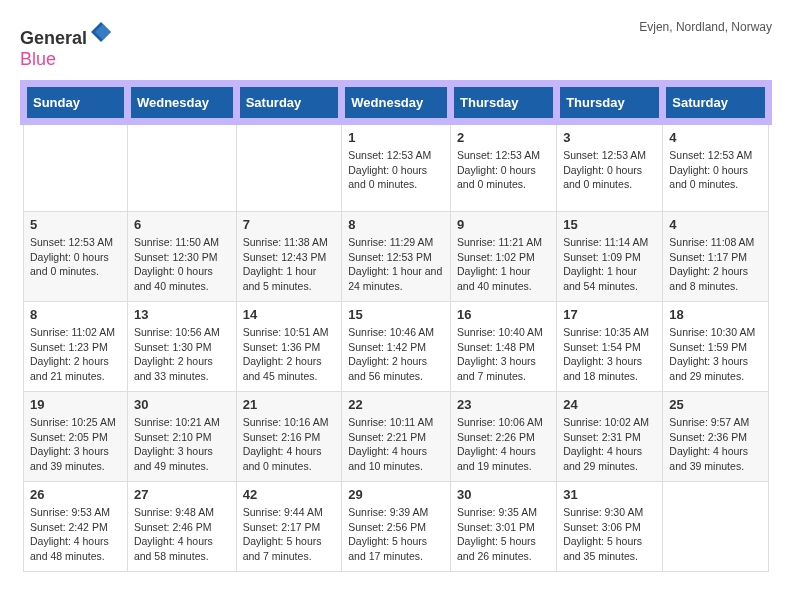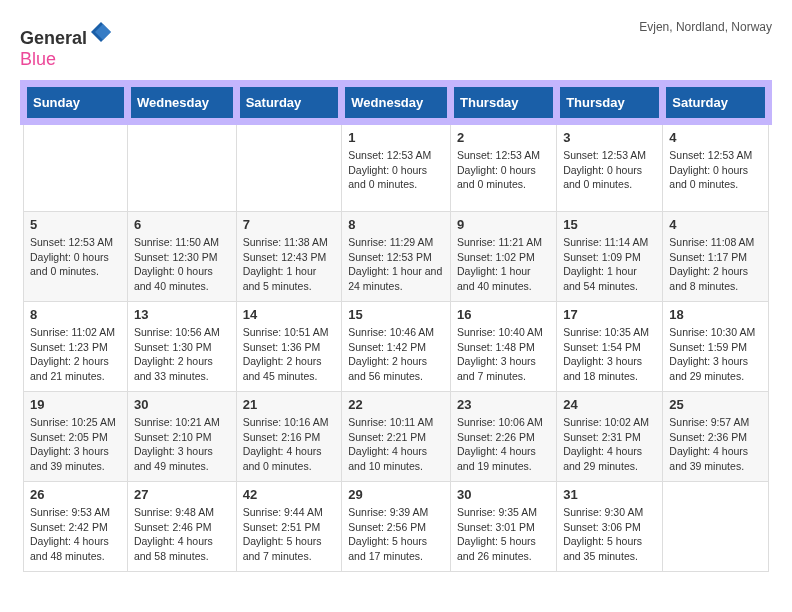--- a/index.html
+++ b/index.html
@@ -287,21 +287,21 @@
         </td>
         <td>
           <span class="day-number">27</span>
           <div class="cell-content">Sunrise: 9:48 AM
 Sunset: 2:46 PM
 Daylight: 4 hours and 58 minutes.</div>
         </td>
         <td>
           <span class="day-number">42</span>
           <div class="cell-content">Sunrise: 9:44 AM
-Sunset: 2:51 PM
+Sunset: 2:17 PM
 Daylight: 5 hours and 7 minutes.</div>
         </td>
         <td>
           <span class="day-number">29</span>
           <div class="cell-content">Sunrise: 9:39 AM
 Sunset: 2:56 PM
 Daylight: 5 hours and 17 minutes.</div>
         </td>
         <td>
           <span class="day-number">30</span>

